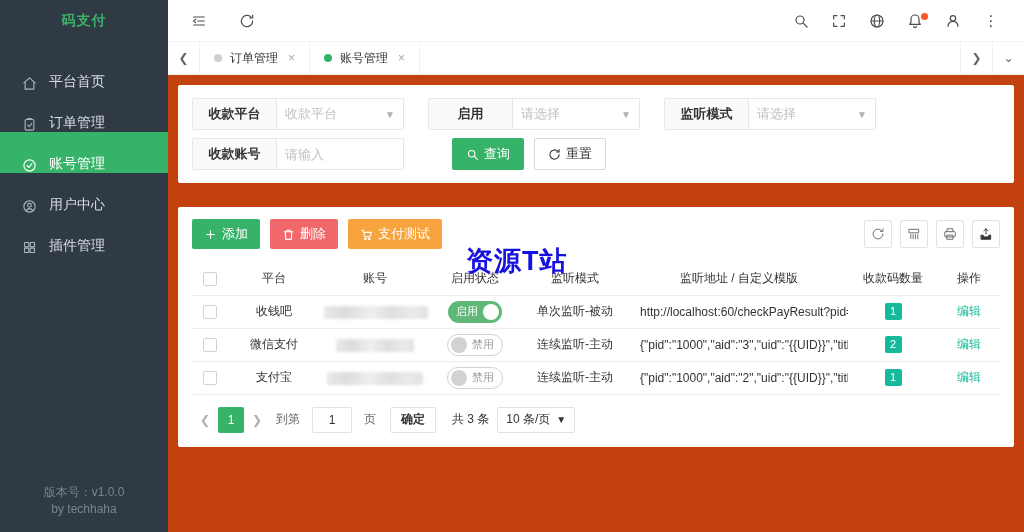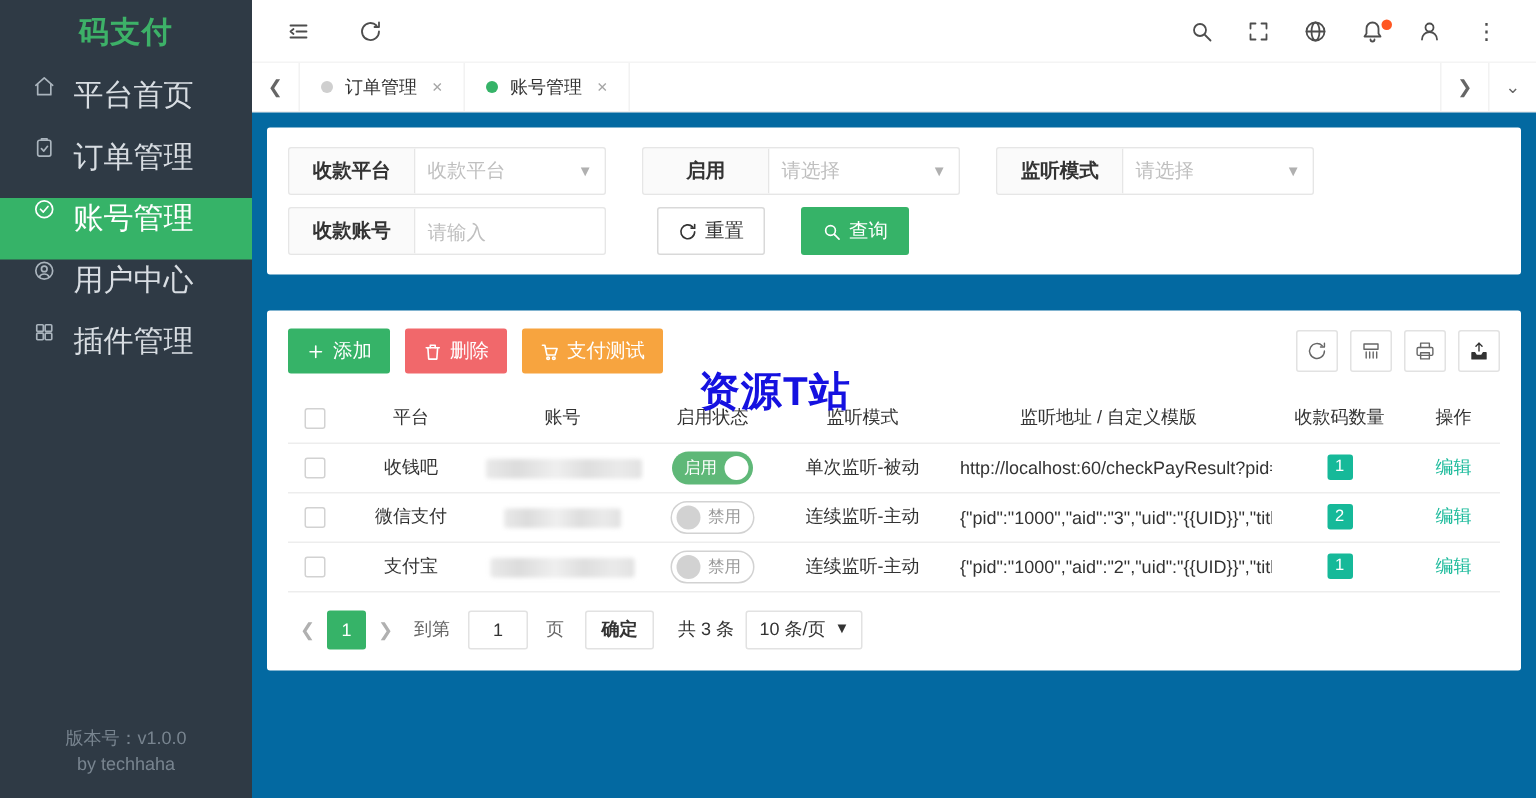--- a/index.html
+++ b/index.html
@@ -2,23 +2,23 @@
 <html><head>
 <meta charset="utf-8">
 <style>
   * { margin:0; padding:0; box-sizing:border-box; }
   html,body { width:1024px; height:532px; overflow:hidden; }
   body { font-family:"Liberation Sans","DejaVu Sans",sans-serif; font-size:12px; color:#333; background:#f2f2f2; }
   .app { display:flex; width:1024px; height:532px; }
 
   
   .sidebar { width:168px; background:#2f3a45; color:#dbe0e4; display:flex; flex-direction:column; flex-shrink:0; position:relative; }
-  .logo { height:42px; display:flex; align-items:center; justify-content:center; font-size:20px; font-weight:bold; color:#3db168; letter-spacing:1px; }
+  .logo { height:42px; display:flex; align-items:center; justify-content:center; font-size:14px; font-weight:bold; color:#3db168; letter-spacing:1px; }
   .menu { margin-top:8px; }
-  .menu-item { height:41px; display:flex; align-items:flex-start; padding-left:22px; cursor:pointer; font-size:20px; color:#d8dde2; }
+  .menu-item { height:41px; display:flex; align-items:flex-end; padding-left:22px; cursor:pointer; font-size:14px; color:#d8dde2; }
   .menu-item svg { width:15px; height:15px; margin-right:12px; stroke:#aab4bd; fill:none; stroke-width:1.8; stroke-linecap:round; stroke-linejoin:round; }
   .menu-item.active { background:#36b368; color:#fff; }
   .menu-item.active svg { stroke:#fff; }
   .sidebar-footer { position:absolute; bottom:14px; width:100%; text-align:center; color:#78848f; font-size:12px; line-height:17px; }
 
   
   .main { flex:1; display:flex; flex-direction:column; min-width:0; }
 
   
   .topbar { height:42px; background:#fff; display:flex; align-items:center; padding:0 14px; border-bottom:1px solid #f4f4f4; }
@@ -34,21 +34,21 @@
   .tab-nav { width:32px; display:flex; align-items:center; justify-content:center; color:#666; border-right:1px solid #f2f2f2; cursor:pointer; font-size:12px; }
   .tab-nav.right { border-right:none; border-left:1px solid #f2f2f2; }
   .tabs { display:flex; flex:1; min-width:0; }
   .tab { display:flex; align-items:center; padding:0 14px; border-right:1px solid #f2f2f2; cursor:pointer; color:#333; font-size:12px; white-space:nowrap; }
   .tab .dot { width:8px; height:8px; border-radius:50%; background:#cfcfcf; margin-right:8px; }
   .tab.active .dot { background:#36b368; }
   .tab .close { margin-left:10px; color:#a6a6a6; font-size:12px; }
   .chev { display:inline-block; }
 
   
-  .content { flex:1; background:#0369a1; padding:10px; overflow:hidden; }
+  .content { flex:1; background:#c2410c; padding:10px; overflow:hidden; }
   .card { background:#fff; border-radius:2px; }
 
   
   .filter-card { padding:13px 14px; margin-bottom:24px; }
   .filter-row { display:flex; margin-bottom:8px; }
   .filter-row:last-child { margin-bottom:0; }
   .fgroup { display:flex; height:32px; border:1px solid #e6e6e6; border-radius:2px; margin-right:24px; overflow:hidden; }
   .flabel { background:#fafafa; border-right:1px solid #e6e6e6; display:flex; align-items:center; justify-content:center; width:84px; font-size:13px; color:#333; font-weight:bold; }
   .fselect { width:126px; display:flex; align-items:center; padding:0 8px; color:#bfbfbf; font-size:13px; cursor:pointer; background:#fff; position:relative; }
   .fselect .caret { position:absolute; right:8px; color:#b0b0b0; font-size:10px; }
@@ -264,33 +264,33 @@
               <span>请选择</span>
               <span class="caret">▼</span>
             </div>
           </div>
         </div>
         <div class="filter-row">
           <div class="fgroup">
             <div class="flabel">收款账号</div>
             <input class="finput" placeholder="请输入" style="">
           </div>
+          <div class="btn btn-green" style="margin-left:24px">
+            <svg viewBox="0 0 24 24">
+                <circle cx="10.5" cy="10.5" r="6"></circle>
+                <line x1="15.5" y1="15.5" x2="21" y2="21"></line>
+              </svg>
+            <span>查询</span>
+          </div>
           <div class="btn btn-plain">
             <svg viewBox="0 0 24 24">
                 <path d="M20.5 12a8.5 8.5 0 1 1-2.5-6"></path>
                 <polyline points="20.5 3 20.5 7.5 16 7.5"></polyline>
               </svg>
             <span>重置</span>
-          </div>
-          <div class="btn btn-green" style="margin-left:24px">
-            <svg viewBox="0 0 24 24">
-                <circle cx="10.5" cy="10.5" r="6"></circle>
-                <line x1="15.5" y1="15.5" x2="21" y2="21"></line>
-              </svg>
-            <span>查询</span>
           </div>
         </div>
       </div>
 
       <div class="card table-card">
         <div class="watermark">资源T站</div>
 
         <div class="toolbar">
           <div class="tbtn tbtn-add">
             <svg viewBox="0 0 24 24">

